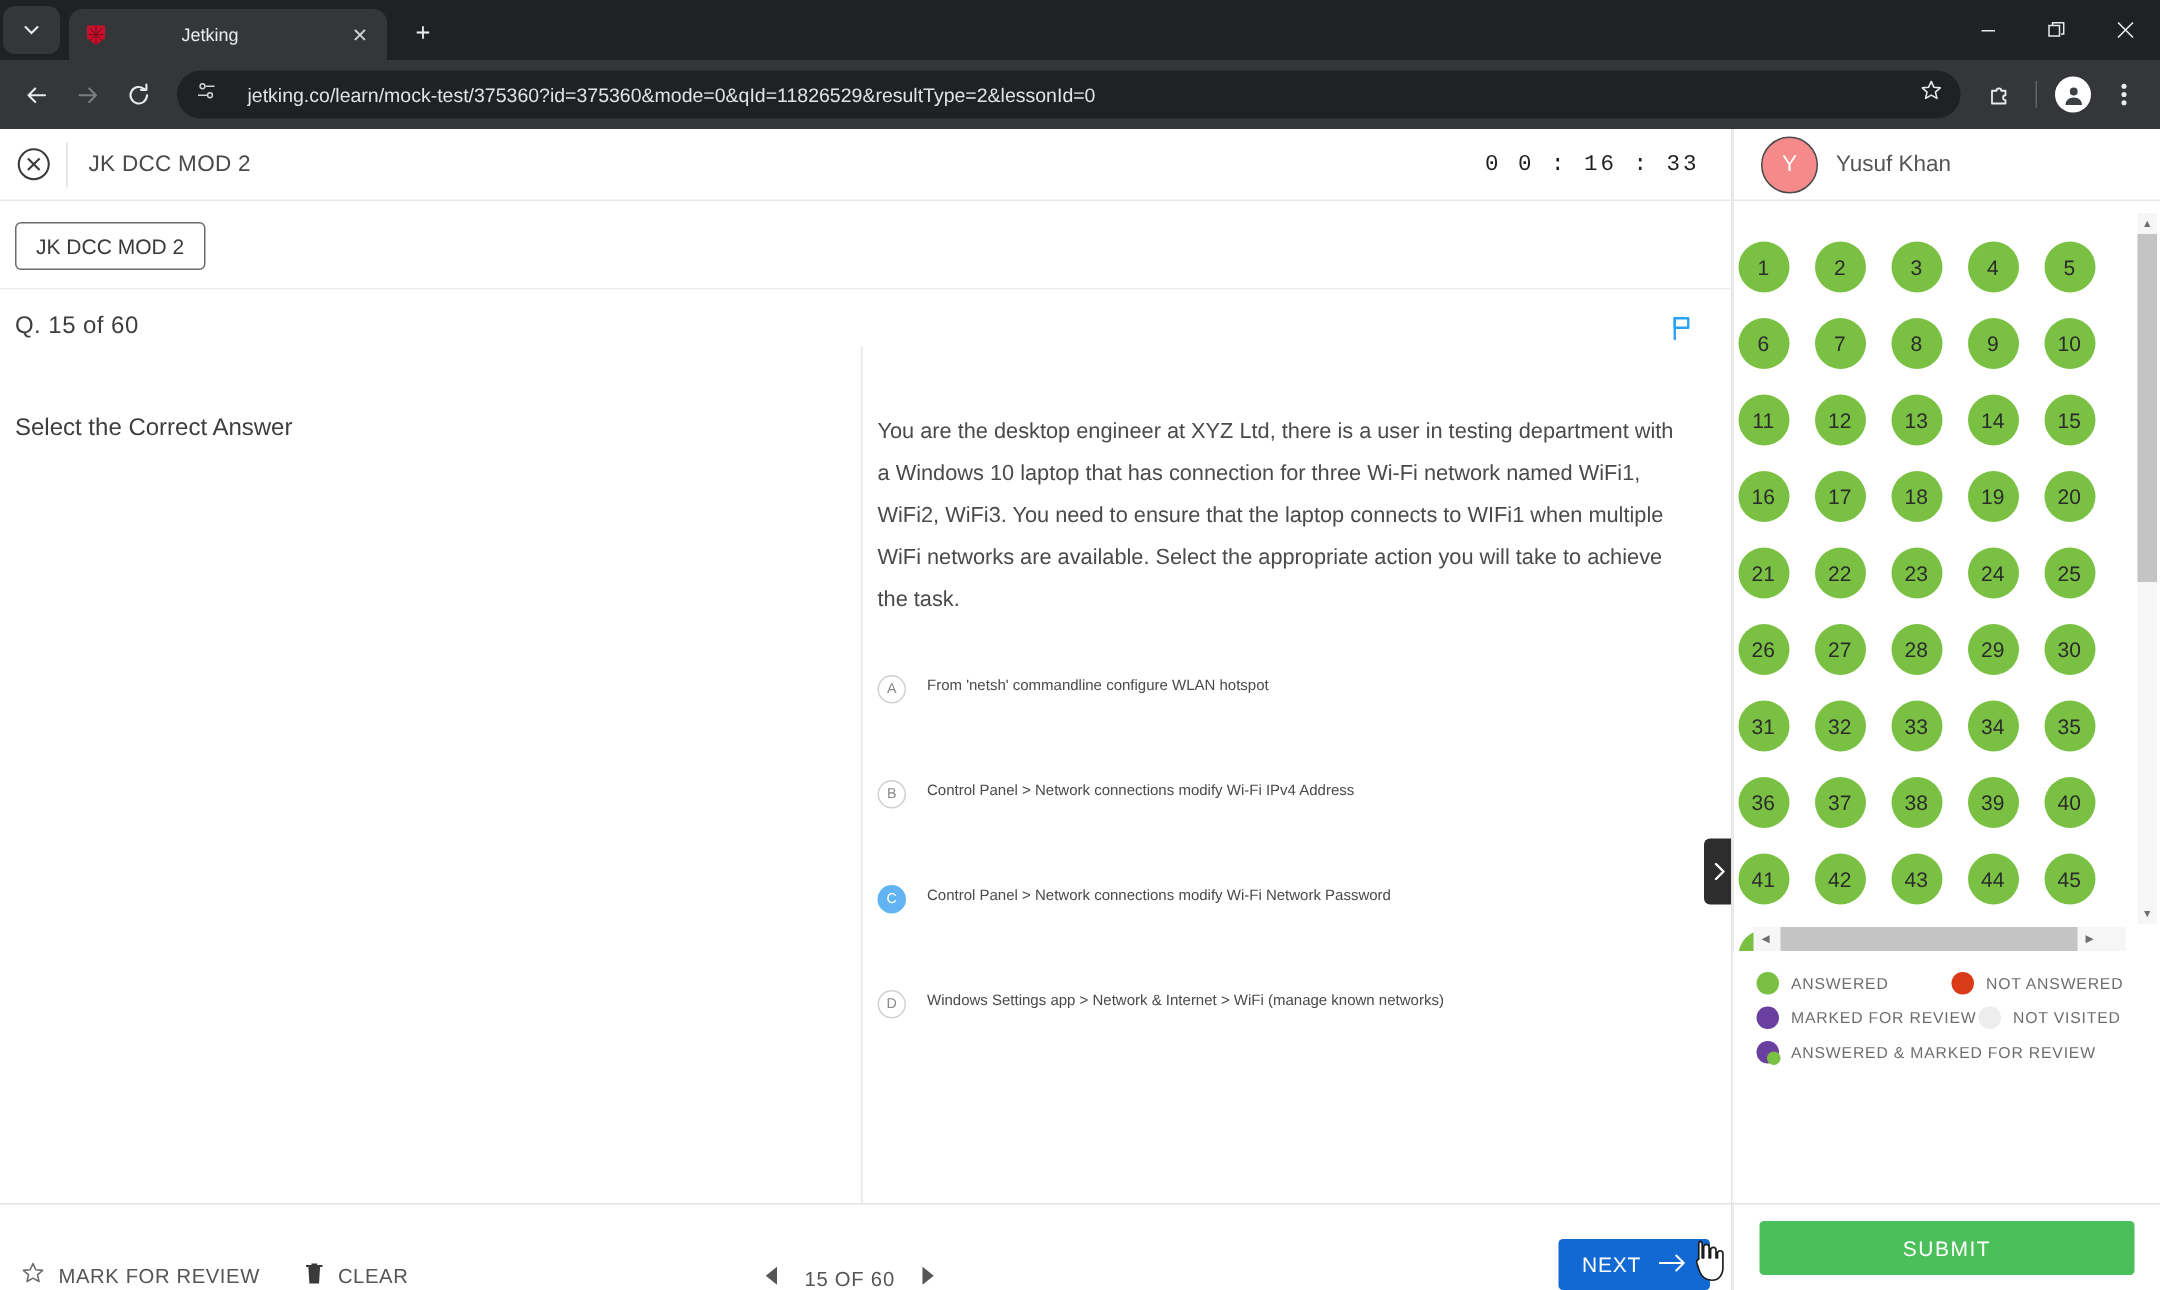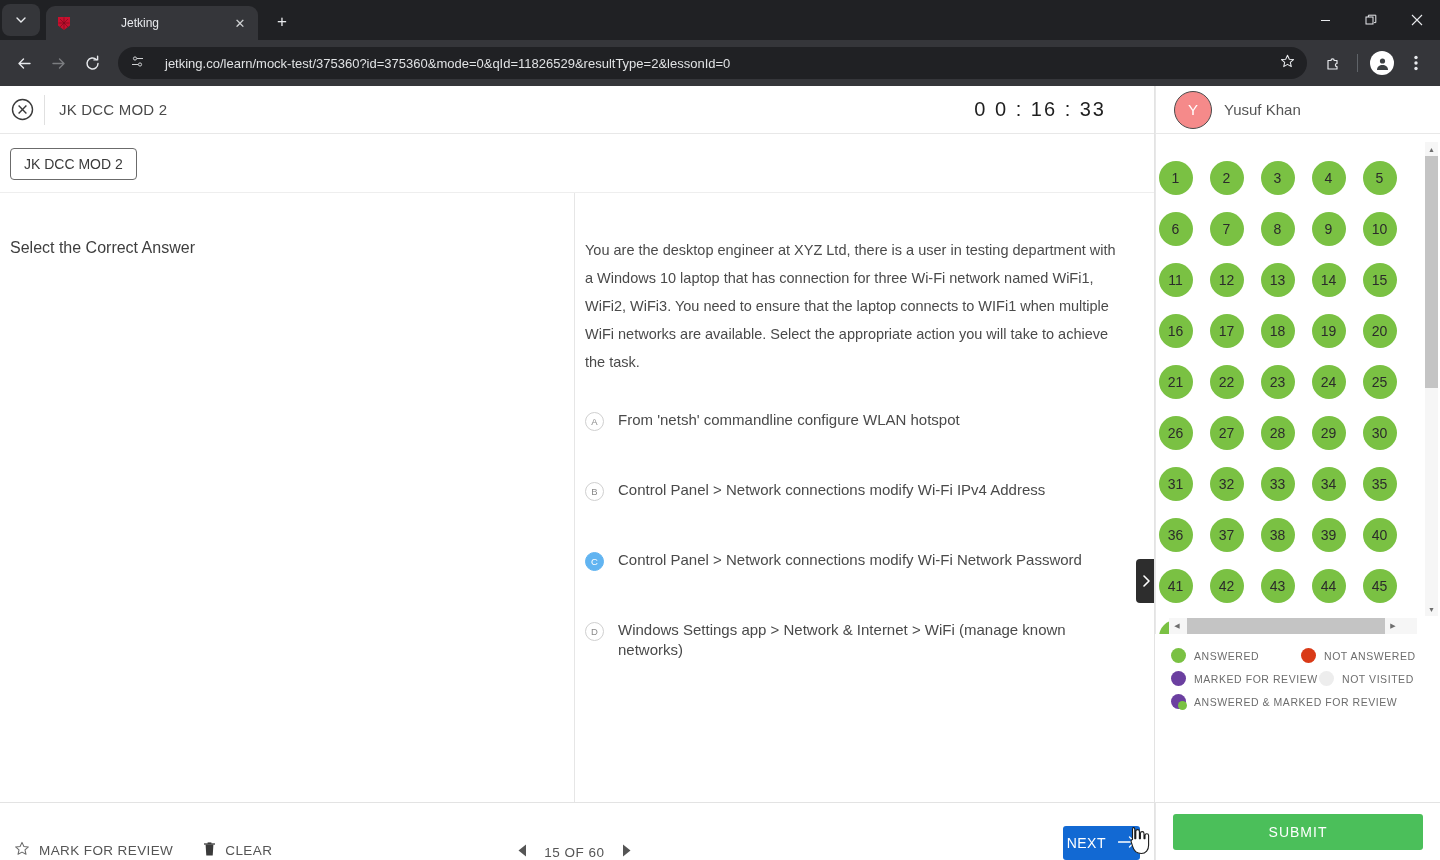--- a/index.html
+++ b/index.html
@@ -83,22 +83,22 @@
 
   
   .exam-header {
     height: 48px; display: flex; align-items: center;
     border-bottom: 1px solid #e8e8e8; flex: 0 0 48px;
   }
   .close-x { width: 44px; display: flex; align-items: center; justify-content: center; }
   .hdr-divider { width: 1px; height: 30px; background: #e0e0e0; }
   .exam-title { font-size: 15px; color: #4a4a4a; padding-left: 14px; letter-spacing: .2px; }
   .timer {
-    margin-left: auto; padding-right: 48px;
-    font-size: 20px; color: #1f1f1f; letter-spacing: 2px;
+    margin-left: auto; padding-right: 21px;
+    font-size: 15px; color: #1f1f1f; letter-spacing: 2px; font-family: Liberation Mono, monospace;
   }
 
   .header-user {
     width: 285px; height: 48px; display: flex; align-items: center;
     gap: 12px; padding-left: 18px;
     border-bottom: 1px solid #e8e8e8; border-left: 1px solid #e8e8e8;
     flex: 0 0 48px;
   }
   .avatar-circle {
     width: 38px; height: 38px; border-radius: 50%;
@@ -140,21 +140,21 @@
     display: flex; align-items: flex-start; gap: 14px;
     margin-bottom: 49px;
   }
   .opt-badge {
     width: 19px; height: 19px; border-radius: 50%;
     border: 1px solid #d0d0d0; color: #8a8a8a;
     font-size: 9.5px; display: flex; align-items: center; justify-content: center;
     flex: 0 0 19px; margin-top: 2px;
   }
   .opt-badge.selected { background: #61b4f1; border-color: #61b4f1; color: #fff; }
-  .opt-text { font-size: 15px; color: #4a4a4a; line-height: 20px; }
+  .opt-text { font-size: 10px; color: #4a4a4a; line-height: 20px; }
 
   .collapse-tab {
     position: absolute; right: -1px; top: 366px;
     width: 19px; height: 44px; background: #2d2d2d;
     border-radius: 4px 0 0 4px;
     display: flex; align-items: center; justify-content: center;
     color: #fff; font-size: 12px;
   }
 
   
@@ -167,21 +167,21 @@
     font-size: 13.5px; color: #555; letter-spacing: .4px; margin-right: 30px;
   }
   .pager {
     margin: 0 auto; display: flex; align-items: center; gap: 17px;
     font-size: 13.5px; color: #555; letter-spacing: .5px;
   }
   .pager-arrow { color: #555; font-size: 12px; }
   .next-btn {
     background: #1269d3; color: #fff; border: none;
     font-size: 14px; letter-spacing: .5px;
-    padding: 9px 4px; border-radius: 3px; margin-left: auto;
+    padding: 9px 16px; border-radius: 3px; margin-left: auto;
     display: flex; align-items: center; gap: 12px;
   }
 
   
   .palette-wrap {
     position: relative; height: 500px;
     border-left: 1px solid #e8e8e8; overflow: hidden;
   }
   .palette-grid {
     display: grid; grid-template-columns: repeat(5, 51px);
@@ -357,20 +357,29 @@
       <div class="hdr-divider"></div>
       <div class="exam-title">JK DCC MOD 2</div>
       <div class="timer">0 0 : 16 : 33</div>
     </div>
 
     <div class="chip-row">
       <div class="subject-chip">JK DCC MOD 2</div>
     </div>
 
     <div class="q-body">
+      <div class="q-topline">
+        <div class="q-counter">Q. 15 of 60</div>
+        <div class="flag-btn">
+          <svg width="19" height="19" viewBox="0 0 19 19">
+              <path d="M4.5 17V3" stroke="#29a3f5" stroke-width="1.6" stroke-linecap="round"></path>
+              <path d="M4.5 3.2h9v6.3h-9z" stroke="#29a3f5" fill="none" stroke-width="1.6" stroke-linejoin="round"></path>
+            </svg>
+        </div>
+      </div>
 
       <div class="q-columns">
         <div class="q-left-col">
           <div class="select-label">Select the Correct Answer</div>
         </div>
         <div class="q-right-col">
           <div class="q-text">You are the desktop engineer at XYZ Ltd, there is a user in testing department with a Windows 10 laptop that has connection for three Wi-Fi network named WiFi1, WiFi2, WiFi3. You need to ensure that the laptop connects to WIFi1 when multiple WiFi networks are available. Select the appropriate action you will take to achieve the task.</div>
 
           <div class="option-row">
             <div class="opt-badge">A</div>

